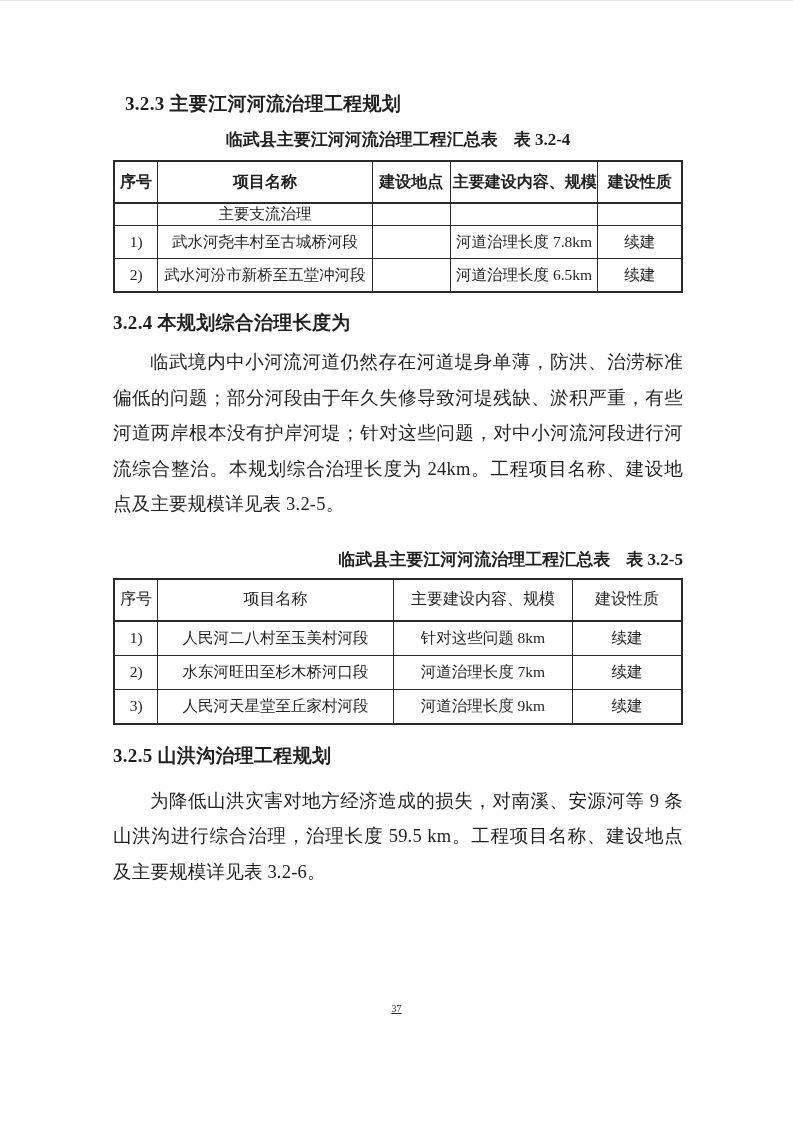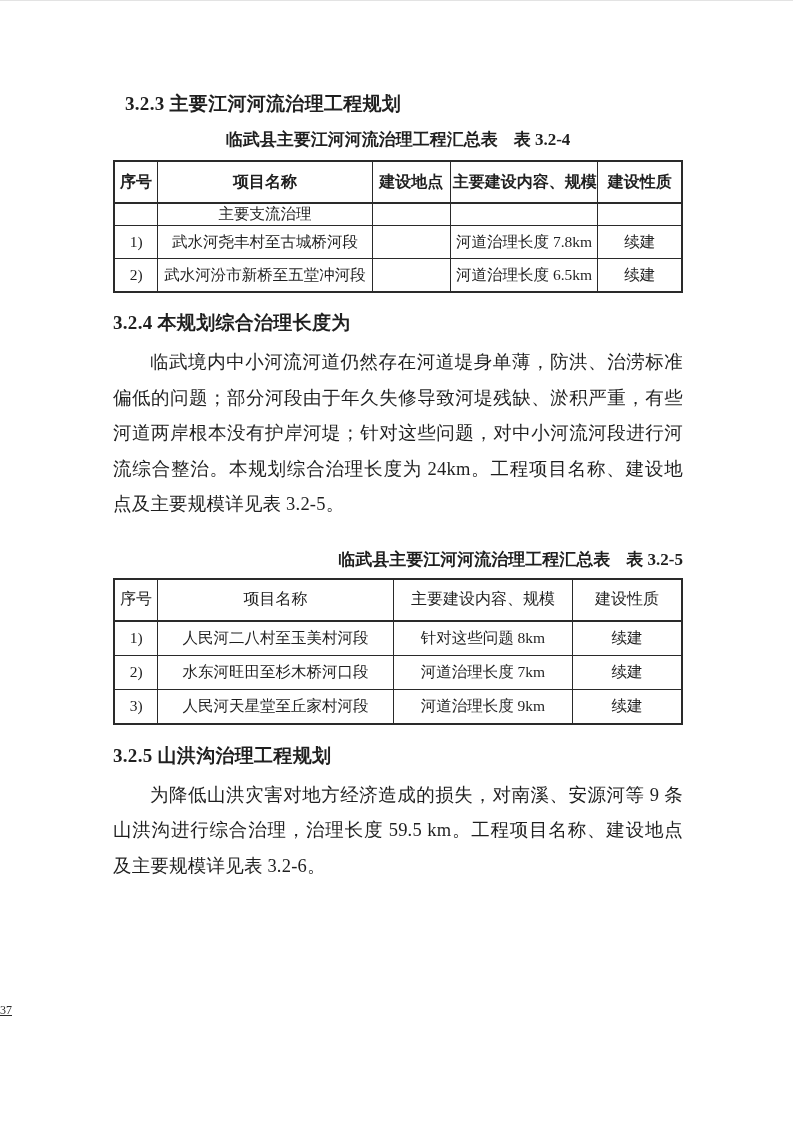--- a/index.html
+++ b/index.html
@@ -27,21 +27,21 @@
   .body-par{
     margin:0;
     margin-top:13px;
     font-size:18.5px;
     line-height:35.5px;
     text-align:justify;
     text-indent:2em;
     letter-spacing:0.2px;
   }
   .p2{margin-top:9px;}
-  .p3{margin-top:9px;}
+  .p3{margin-top:15px;}
   .table-title{
     margin-top:12px;
     text-align:center;
     font-size:17px;
     font-weight:bold;
     line-height:22px;
     font-family:"Liberation Serif",sans-serif;
   }
   .tt2{margin-top:26px;text-align:right;}
   .table-title .caption-label{display:inline-block;margin-left:16px;}
@@ -68,22 +68,22 @@
     font-size:16px;
   }
   .t1tbl thead th{font-weight:bold;font-family:"Liberation Serif",sans-serif;}
   .t2tbl thead th{font-weight:normal;}
   .t1tbl tbody td{height:32px;}
   .t1tbl tbody tr.subrow td{height:21px;}
   .t2tbl tbody td{height:33px;}
   .page-number{
     position:absolute;
     top:1003px;left:0;width:100%;
-    text-align:left;
-    font-size:12px;
+    text-align:center;
+    font-size:10px;
     color:#2a2a2a;
     text-decoration:underline;
   }
 </style>
 </head>
 <body>
 
 <div class="page">
   <div class="scan-edge"></div>
 

